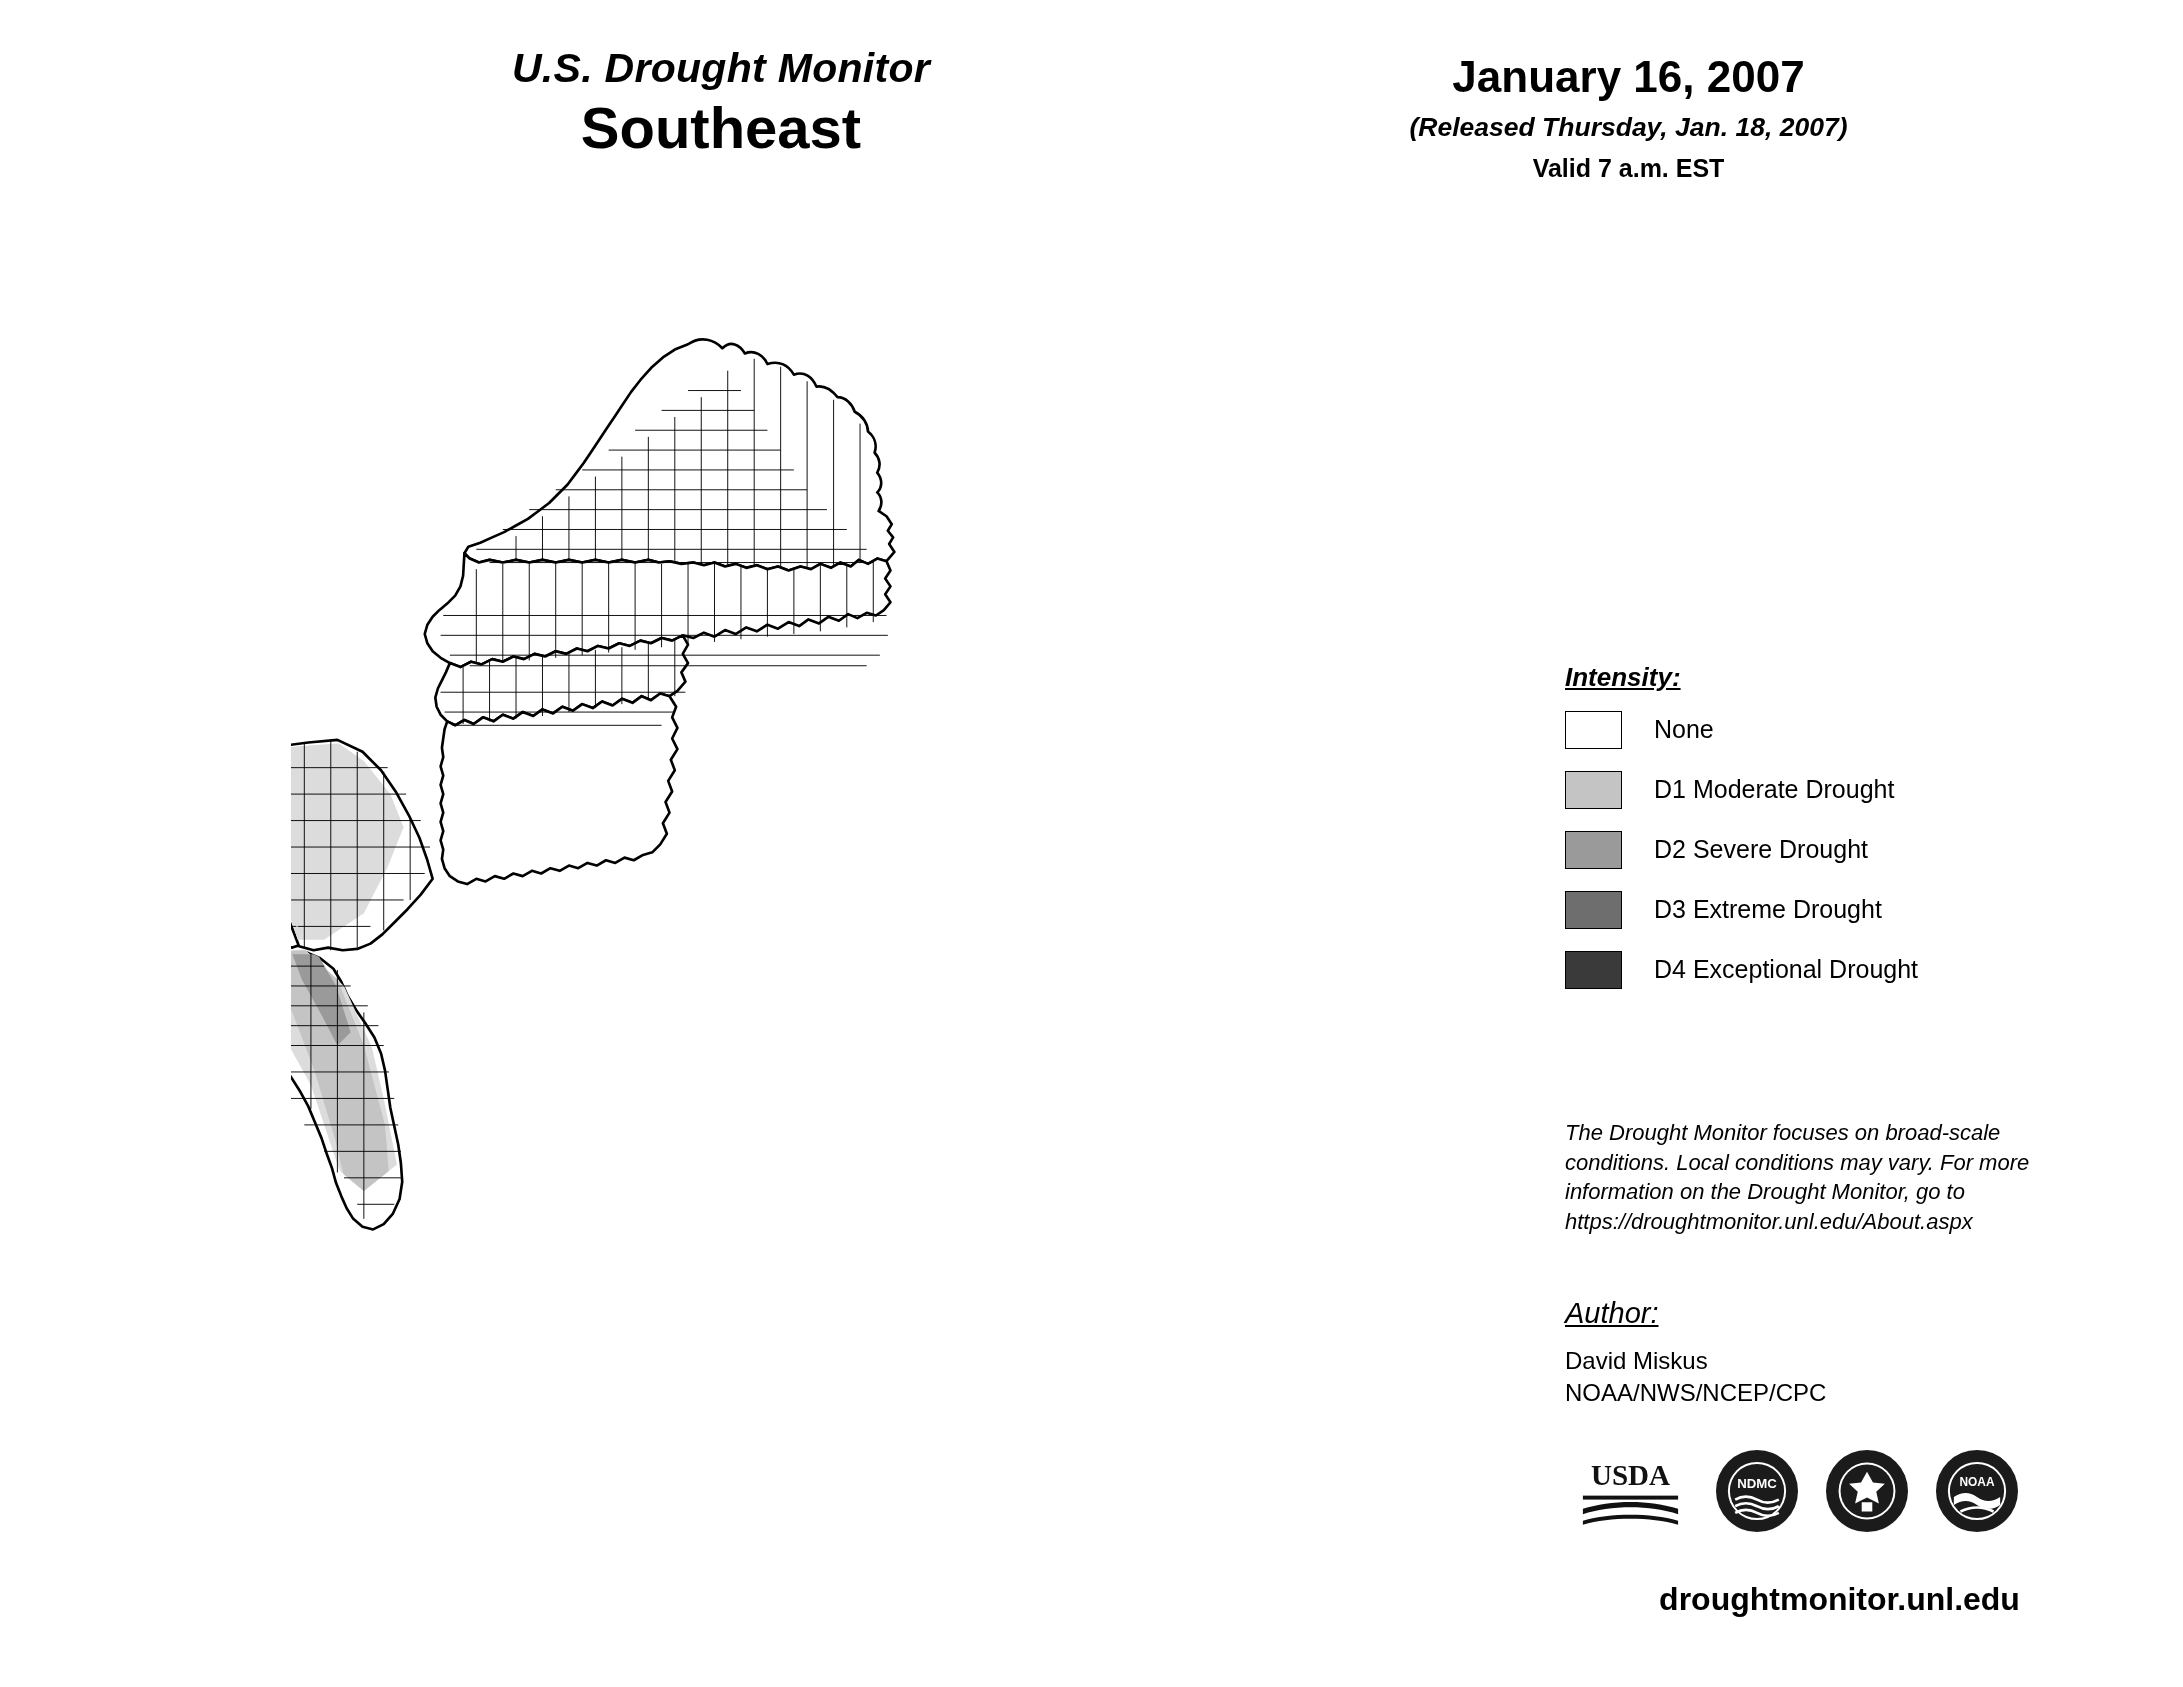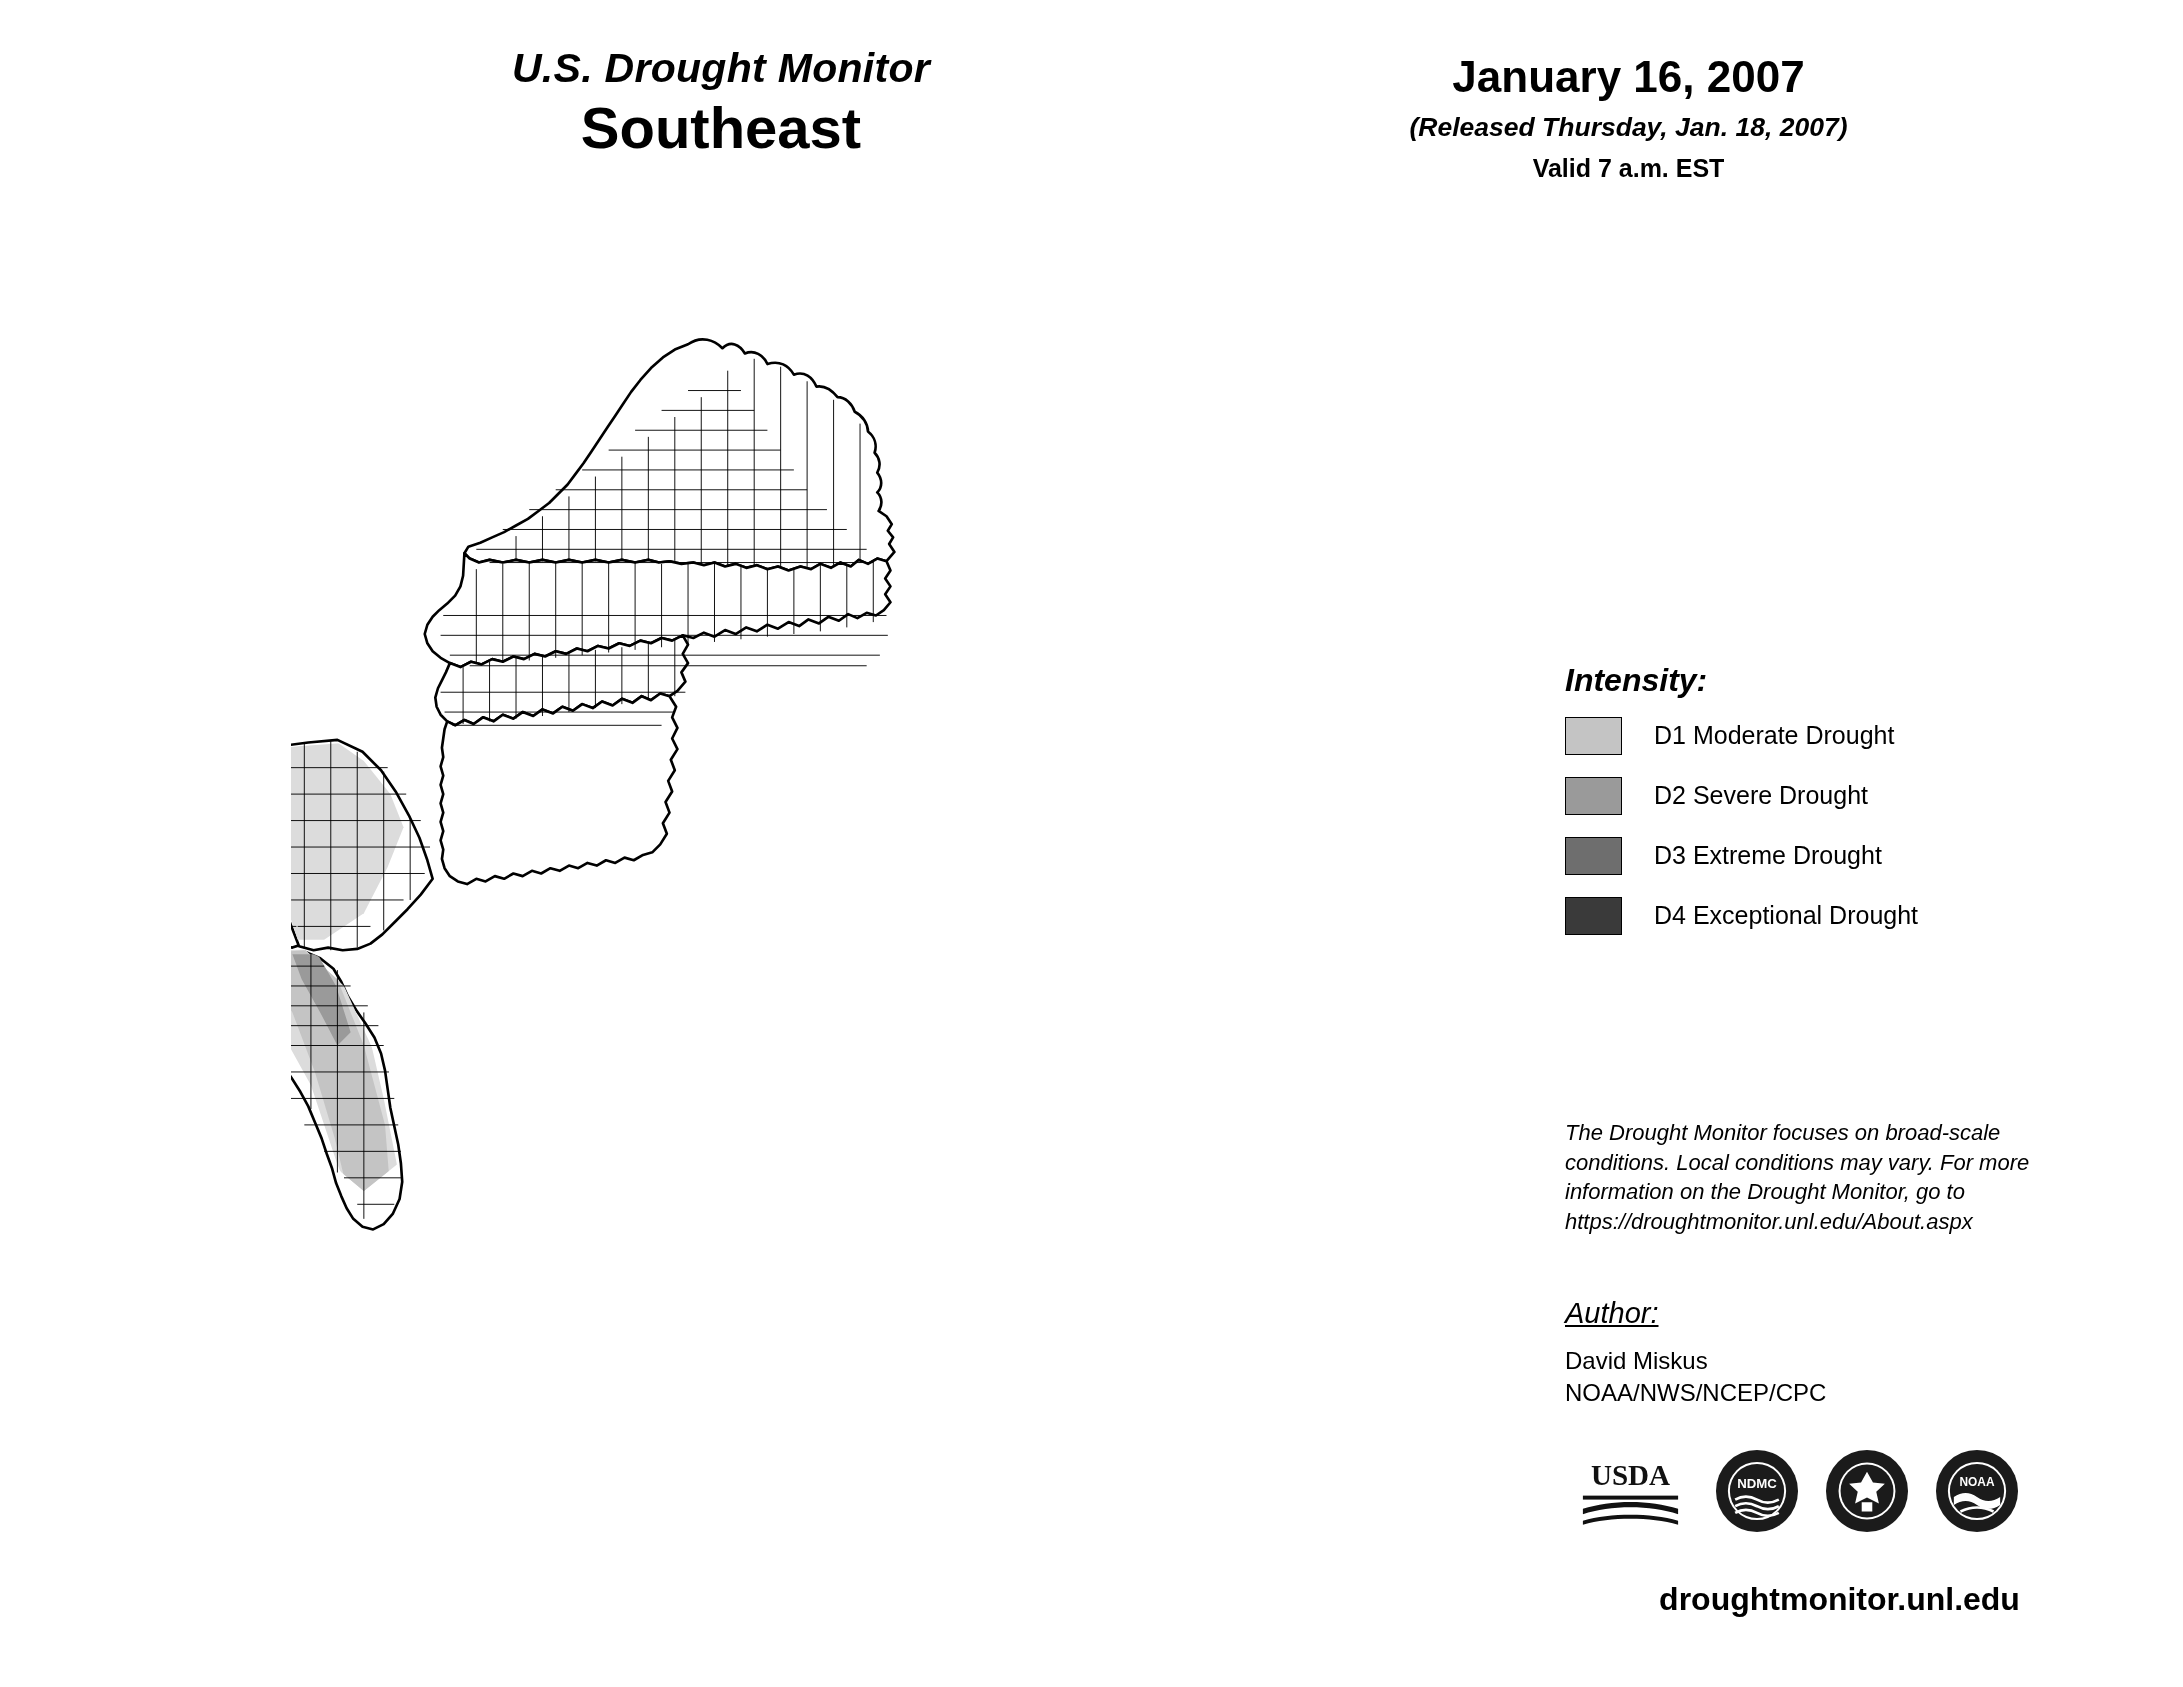--- a/index.html
+++ b/index.html
@@ -73,23 +73,24 @@
   #map-svg { display: block; }
 
   
   #legend-block {
     position: absolute;
     left: 1565px;
     top: 662px;
     width: 543px;
   }
   #legend-title {
-    font-size: 32px;
+    font-size: 26px;
     font-style: italic;
     font-weight: bold;
+    text-decoration: underline;
     margin-bottom: 14.6px;
   }
   .legend-row {
     display: flex;
     align-items: center;
     height: 44px;
     margin-bottom: 16px;
   }
   .legend-swatch {
     width: 57px;
@@ -315,20 +316,24 @@
     <path d="M280,502 V360 M320,500 V352 M360,498 V350 M400,494 V350 M440,490 V350 M480,486 V350 M520,482 V350 M560,478 V352 M600,474 V352 M640,470 V352 M680,466 V356 M720,462 V358 M760,458 V358 M800,454 V354 M840,448 V352 M880,440 V348"></path>
     <path d="M226,546 H596 M232,576 H580 M244,596 H560"></path>
     <path d="M260,594 V508 M300,590 V500 M340,586 V494 M380,582 V490 M420,576 V486 M460,570 V482 M500,564 V478 M540,558 V472 M580,552 V466"></path>
   </g>
 </svg>
 </div>
 
 <div id="legend-block">
   <div id="legend-title">Intensity:</div>
 
+  <div class="legend-row">
+    <div class="legend-swatch" style="background:#ffffff"></div>
+    <div class="legend-label">None</div>
+  </div>
 
 
   <div class="legend-row">
     <div class="legend-swatch" style="background:#c4c4c4"></div>
     <div class="legend-label">D1 Moderate Drought</div>
   </div>
 
   <div class="legend-row">
     <div class="legend-swatch" style="background:#9a9a9a"></div>
     <div class="legend-label">D2 Severe Drought</div>

